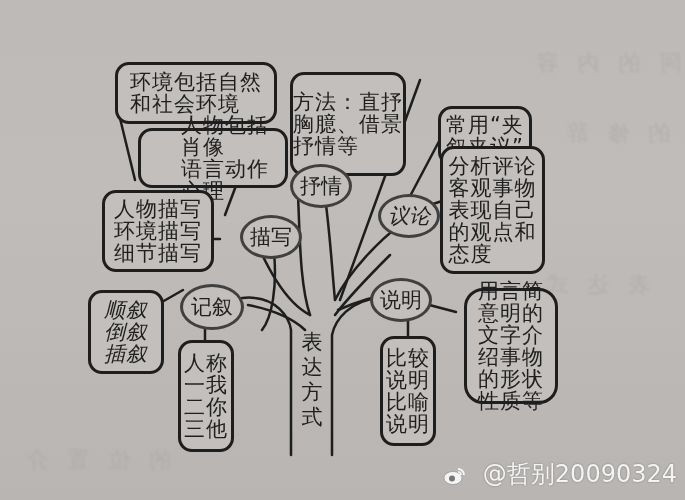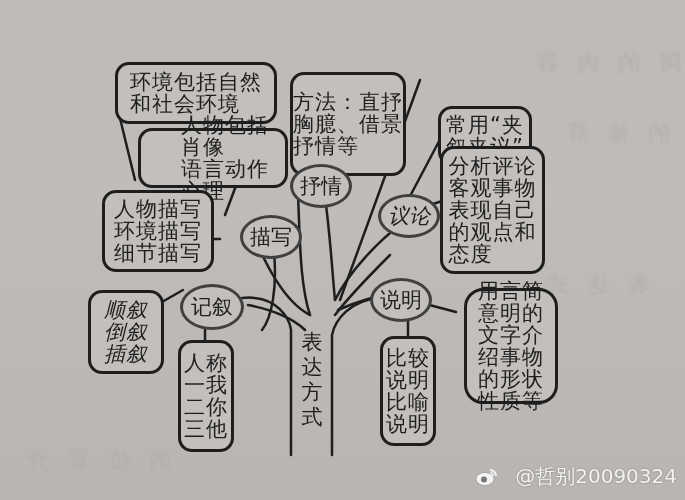--- a/index.html
+++ b/index.html
@@ -29,21 +29,21 @@
     position: absolute; border: 3px solid #404040; border-radius: 50%;
     background: #c2bfbc; color: #1f1f1f; font-size: 21px; box-sizing: border-box;
     display: flex; align-items: center; justify-content: center;
   }
   .trunk-label {
     position: absolute; left: 298px; top: 330px; width: 28px; font-size: 21px;
     line-height: 25px; color: #1f1f1f; text-align: center; white-space: pre-line;
   }
   .watermark {
     position: absolute; right: 8px; bottom: 10px; color: #f4f4f4;
-    font-size: 20px; display: flex; align-items: center; gap: 16px;
+    font-size: 24px; display: flex; align-items: center; gap: 16px;
     text-shadow: 0 0 2px rgba(0,0,0,.35);
   }
   .wb-icon { width: 24px; height: 20px; position: relative; }
 </style>
 </head>
 <body>
 
 <div class="page"></div>
 
 <div class="bleed" style="left:530px;top:48px;">阿 的 内 容</div>

